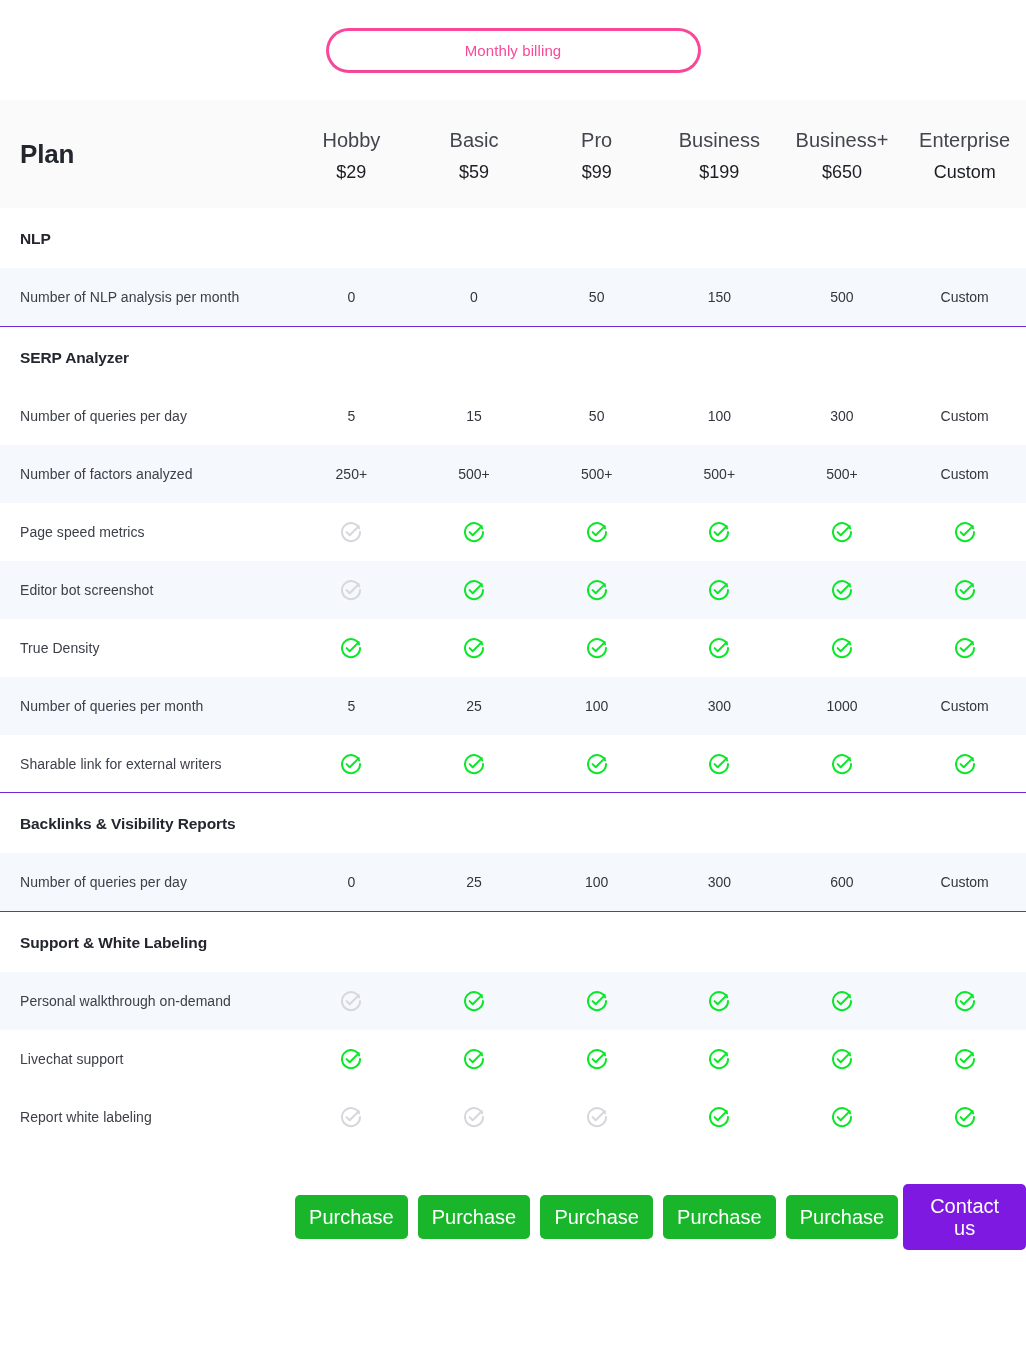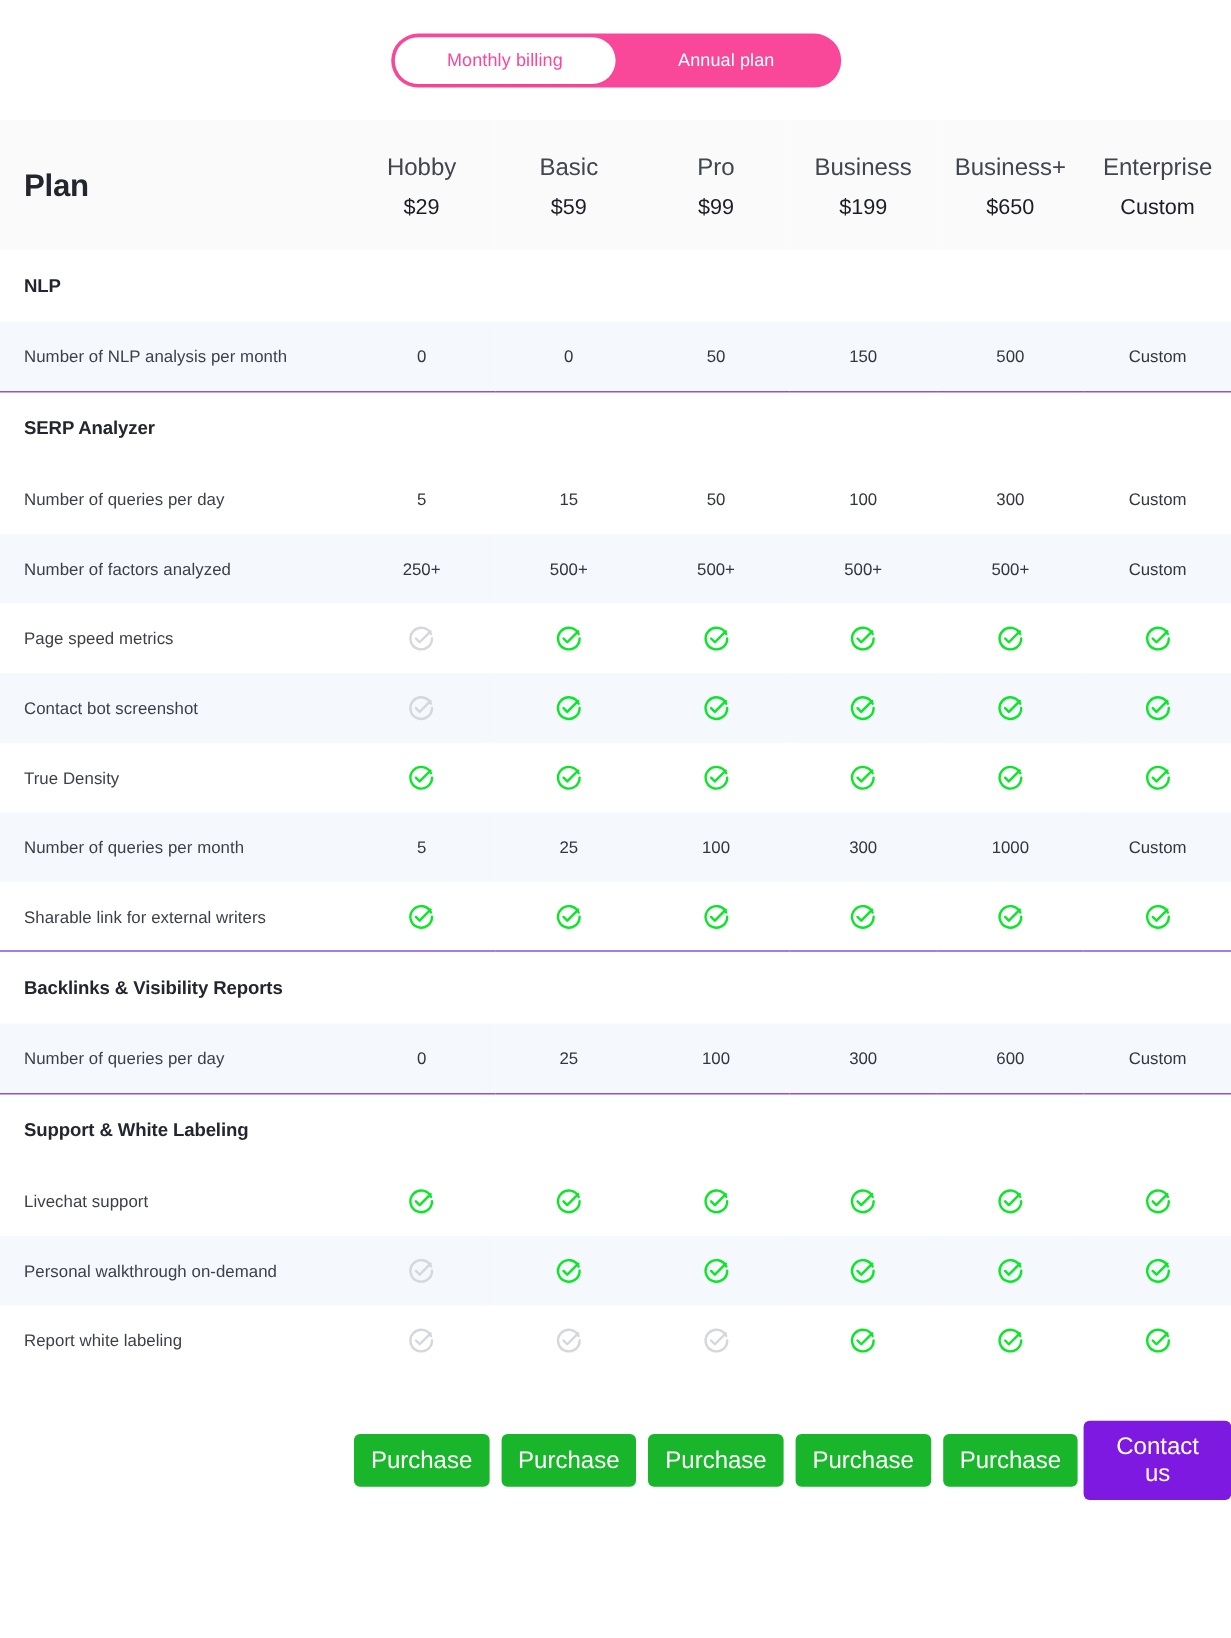--- a/index.html
+++ b/index.html
@@ -164,21 +164,20 @@
   .cta-btn.contact  { background: #7d19e0; }
 </style>
 </head>
 <body>
 
 <div class="page">
 
   <div class="toggle-wrap">
     <div class="toggle">
       <div class="toggle-opt active">Monthly billing</div>
-      <div class="toggle-opt inactive">Annual plan</div>
     </div>
   </div>
 
   <table class="table">
     <colgroup>
       <col class="col-feature">
       <col class="col-plan">
         <col class="col-plan">
         <col class="col-plan">
       <col class="col-plan">
@@ -269,21 +268,21 @@
           <td class="icon-cell"><svg width="24" height="24" viewBox="0 0 24 24" fill="none">
               <path d="M20.2 8.4A9 9 0 1 0 21 12" stroke="#0ce629" stroke-width="2" stroke-linecap="round" fill="none"></path>
               <path d="M7.6 12.1l3.1 3.1 9.1-9.1" stroke="#0ce629" stroke-width="2" stroke-linecap="round" stroke-linejoin="round" fill="none"></path>
             </svg></td>
           <td class="icon-cell"><svg width="24" height="24" viewBox="0 0 24 24" fill="none">
               <path d="M20.2 8.4A9 9 0 1 0 21 12" stroke="#0ce629" stroke-width="2" stroke-linecap="round" fill="none"></path>
               <path d="M7.6 12.1l3.1 3.1 9.1-9.1" stroke="#0ce629" stroke-width="2" stroke-linecap="round" stroke-linejoin="round" fill="none"></path>
             </svg></td>
         </tr>
         <tr class="data-row odd">
-          <td class="feature-cell">Contact bot screenshot</td>
+          <td class="feature-cell">Editor bot screenshot</td>
           <td class="icon-cell"><svg width="24" height="24" viewBox="0 0 24 24" fill="none">
               <path d="M20.2 8.4A9 9 0 1 0 21 12" stroke="#d5d7dc" stroke-width="2" stroke-linecap="round" fill="none"></path>
               <path d="M7.6 12.1l3.1 3.1 9.1-9.1" stroke="#d5d7dc" stroke-width="2" stroke-linecap="round" stroke-linejoin="round" fill="none"></path>
             </svg></td>
           <td class="icon-cell"><svg width="24" height="24" viewBox="0 0 24 24" fill="none">
               <path d="M20.2 8.4A9 9 0 1 0 21 12" stroke="#0ce629" stroke-width="2" stroke-linecap="round" fill="none"></path>
               <path d="M7.6 12.1l3.1 3.1 9.1-9.1" stroke="#0ce629" stroke-width="2" stroke-linecap="round" stroke-linejoin="round" fill="none"></path>
             </svg></td>
           <td class="icon-cell"><svg width="24" height="24" viewBox="0 0 24 24" fill="none">
               <path d="M20.2 8.4A9 9 0 1 0 21 12" stroke="#0ce629" stroke-width="2" stroke-linecap="round" fill="none"></path>
@@ -373,52 +372,52 @@
           <td class="value-cell">0</td>
           <td class="value-cell">25</td>
           <td class="value-cell">100</td>
           <td class="value-cell">300</td>
           <td class="value-cell">600</td>
           <td class="value-cell">Custom</td>
         </tr>
         <tr class="section-row">
           <td colspan="7">Support &amp; White Labeling</td>
         </tr>
+        <tr class="data-row odd">
+          <td class="feature-cell">Personal walkthrough on-demand</td>
+          <td class="icon-cell"><svg width="24" height="24" viewBox="0 0 24 24" fill="none">
+              <path d="M20.2 8.4A9 9 0 1 0 21 12" stroke="#d5d7dc" stroke-width="2" stroke-linecap="round" fill="none"></path>
+              <path d="M7.6 12.1l3.1 3.1 9.1-9.1" stroke="#d5d7dc" stroke-width="2" stroke-linecap="round" stroke-linejoin="round" fill="none"></path>
+            </svg></td>
+          <td class="icon-cell"><svg width="24" height="24" viewBox="0 0 24 24" fill="none">
+              <path d="M20.2 8.4A9 9 0 1 0 21 12" stroke="#0ce629" stroke-width="2" stroke-linecap="round" fill="none"></path>
+              <path d="M7.6 12.1l3.1 3.1 9.1-9.1" stroke="#0ce629" stroke-width="2" stroke-linecap="round" stroke-linejoin="round" fill="none"></path>
+            </svg></td>
+          <td class="icon-cell"><svg width="24" height="24" viewBox="0 0 24 24" fill="none">
+              <path d="M20.2 8.4A9 9 0 1 0 21 12" stroke="#0ce629" stroke-width="2" stroke-linecap="round" fill="none"></path>
+              <path d="M7.6 12.1l3.1 3.1 9.1-9.1" stroke="#0ce629" stroke-width="2" stroke-linecap="round" stroke-linejoin="round" fill="none"></path>
+            </svg></td>
+          <td class="icon-cell"><svg width="24" height="24" viewBox="0 0 24 24" fill="none">
+              <path d="M20.2 8.4A9 9 0 1 0 21 12" stroke="#0ce629" stroke-width="2" stroke-linecap="round" fill="none"></path>
+              <path d="M7.6 12.1l3.1 3.1 9.1-9.1" stroke="#0ce629" stroke-width="2" stroke-linecap="round" stroke-linejoin="round" fill="none"></path>
+            </svg></td>
+          <td class="icon-cell"><svg width="24" height="24" viewBox="0 0 24 24" fill="none">
+              <path d="M20.2 8.4A9 9 0 1 0 21 12" stroke="#0ce629" stroke-width="2" stroke-linecap="round" fill="none"></path>
+              <path d="M7.6 12.1l3.1 3.1 9.1-9.1" stroke="#0ce629" stroke-width="2" stroke-linecap="round" stroke-linejoin="round" fill="none"></path>
+            </svg></td>
+          <td class="icon-cell"><svg width="24" height="24" viewBox="0 0 24 24" fill="none">
+              <path d="M20.2 8.4A9 9 0 1 0 21 12" stroke="#0ce629" stroke-width="2" stroke-linecap="round" fill="none"></path>
+              <path d="M7.6 12.1l3.1 3.1 9.1-9.1" stroke="#0ce629" stroke-width="2" stroke-linecap="round" stroke-linejoin="round" fill="none"></path>
+            </svg></td>
+        </tr>
         <tr class="data-row even">
           <td class="feature-cell">Livechat support</td>
           <td class="icon-cell"><svg width="24" height="24" viewBox="0 0 24 24" fill="none">
               <path d="M20.2 8.4A9 9 0 1 0 21 12" stroke="#0ce629" stroke-width="2" stroke-linecap="round" fill="none"></path>
               <path d="M7.6 12.1l3.1 3.1 9.1-9.1" stroke="#0ce629" stroke-width="2" stroke-linecap="round" stroke-linejoin="round" fill="none"></path>
-            </svg></td>
-          <td class="icon-cell"><svg width="24" height="24" viewBox="0 0 24 24" fill="none">
-              <path d="M20.2 8.4A9 9 0 1 0 21 12" stroke="#0ce629" stroke-width="2" stroke-linecap="round" fill="none"></path>
-              <path d="M7.6 12.1l3.1 3.1 9.1-9.1" stroke="#0ce629" stroke-width="2" stroke-linecap="round" stroke-linejoin="round" fill="none"></path>
-            </svg></td>
-          <td class="icon-cell"><svg width="24" height="24" viewBox="0 0 24 24" fill="none">
-              <path d="M20.2 8.4A9 9 0 1 0 21 12" stroke="#0ce629" stroke-width="2" stroke-linecap="round" fill="none"></path>
-              <path d="M7.6 12.1l3.1 3.1 9.1-9.1" stroke="#0ce629" stroke-width="2" stroke-linecap="round" stroke-linejoin="round" fill="none"></path>
-            </svg></td>
-          <td class="icon-cell"><svg width="24" height="24" viewBox="0 0 24 24" fill="none">
-              <path d="M20.2 8.4A9 9 0 1 0 21 12" stroke="#0ce629" stroke-width="2" stroke-linecap="round" fill="none"></path>
-              <path d="M7.6 12.1l3.1 3.1 9.1-9.1" stroke="#0ce629" stroke-width="2" stroke-linecap="round" stroke-linejoin="round" fill="none"></path>
-            </svg></td>
-          <td class="icon-cell"><svg width="24" height="24" viewBox="0 0 24 24" fill="none">
-              <path d="M20.2 8.4A9 9 0 1 0 21 12" stroke="#0ce629" stroke-width="2" stroke-linecap="round" fill="none"></path>
-              <path d="M7.6 12.1l3.1 3.1 9.1-9.1" stroke="#0ce629" stroke-width="2" stroke-linecap="round" stroke-linejoin="round" fill="none"></path>
-            </svg></td>
-          <td class="icon-cell"><svg width="24" height="24" viewBox="0 0 24 24" fill="none">
-              <path d="M20.2 8.4A9 9 0 1 0 21 12" stroke="#0ce629" stroke-width="2" stroke-linecap="round" fill="none"></path>
-              <path d="M7.6 12.1l3.1 3.1 9.1-9.1" stroke="#0ce629" stroke-width="2" stroke-linecap="round" stroke-linejoin="round" fill="none"></path>
-            </svg></td>
-        </tr>
-        <tr class="data-row odd">
-          <td class="feature-cell">Personal walkthrough on-demand</td>
-          <td class="icon-cell"><svg width="24" height="24" viewBox="0 0 24 24" fill="none">
-              <path d="M20.2 8.4A9 9 0 1 0 21 12" stroke="#d5d7dc" stroke-width="2" stroke-linecap="round" fill="none"></path>
-              <path d="M7.6 12.1l3.1 3.1 9.1-9.1" stroke="#d5d7dc" stroke-width="2" stroke-linecap="round" stroke-linejoin="round" fill="none"></path>
             </svg></td>
           <td class="icon-cell"><svg width="24" height="24" viewBox="0 0 24 24" fill="none">
               <path d="M20.2 8.4A9 9 0 1 0 21 12" stroke="#0ce629" stroke-width="2" stroke-linecap="round" fill="none"></path>
               <path d="M7.6 12.1l3.1 3.1 9.1-9.1" stroke="#0ce629" stroke-width="2" stroke-linecap="round" stroke-linejoin="round" fill="none"></path>
             </svg></td>
           <td class="icon-cell"><svg width="24" height="24" viewBox="0 0 24 24" fill="none">
               <path d="M20.2 8.4A9 9 0 1 0 21 12" stroke="#0ce629" stroke-width="2" stroke-linecap="round" fill="none"></path>
               <path d="M7.6 12.1l3.1 3.1 9.1-9.1" stroke="#0ce629" stroke-width="2" stroke-linecap="round" stroke-linejoin="round" fill="none"></path>
             </svg></td>
           <td class="icon-cell"><svg width="24" height="24" viewBox="0 0 24 24" fill="none">

